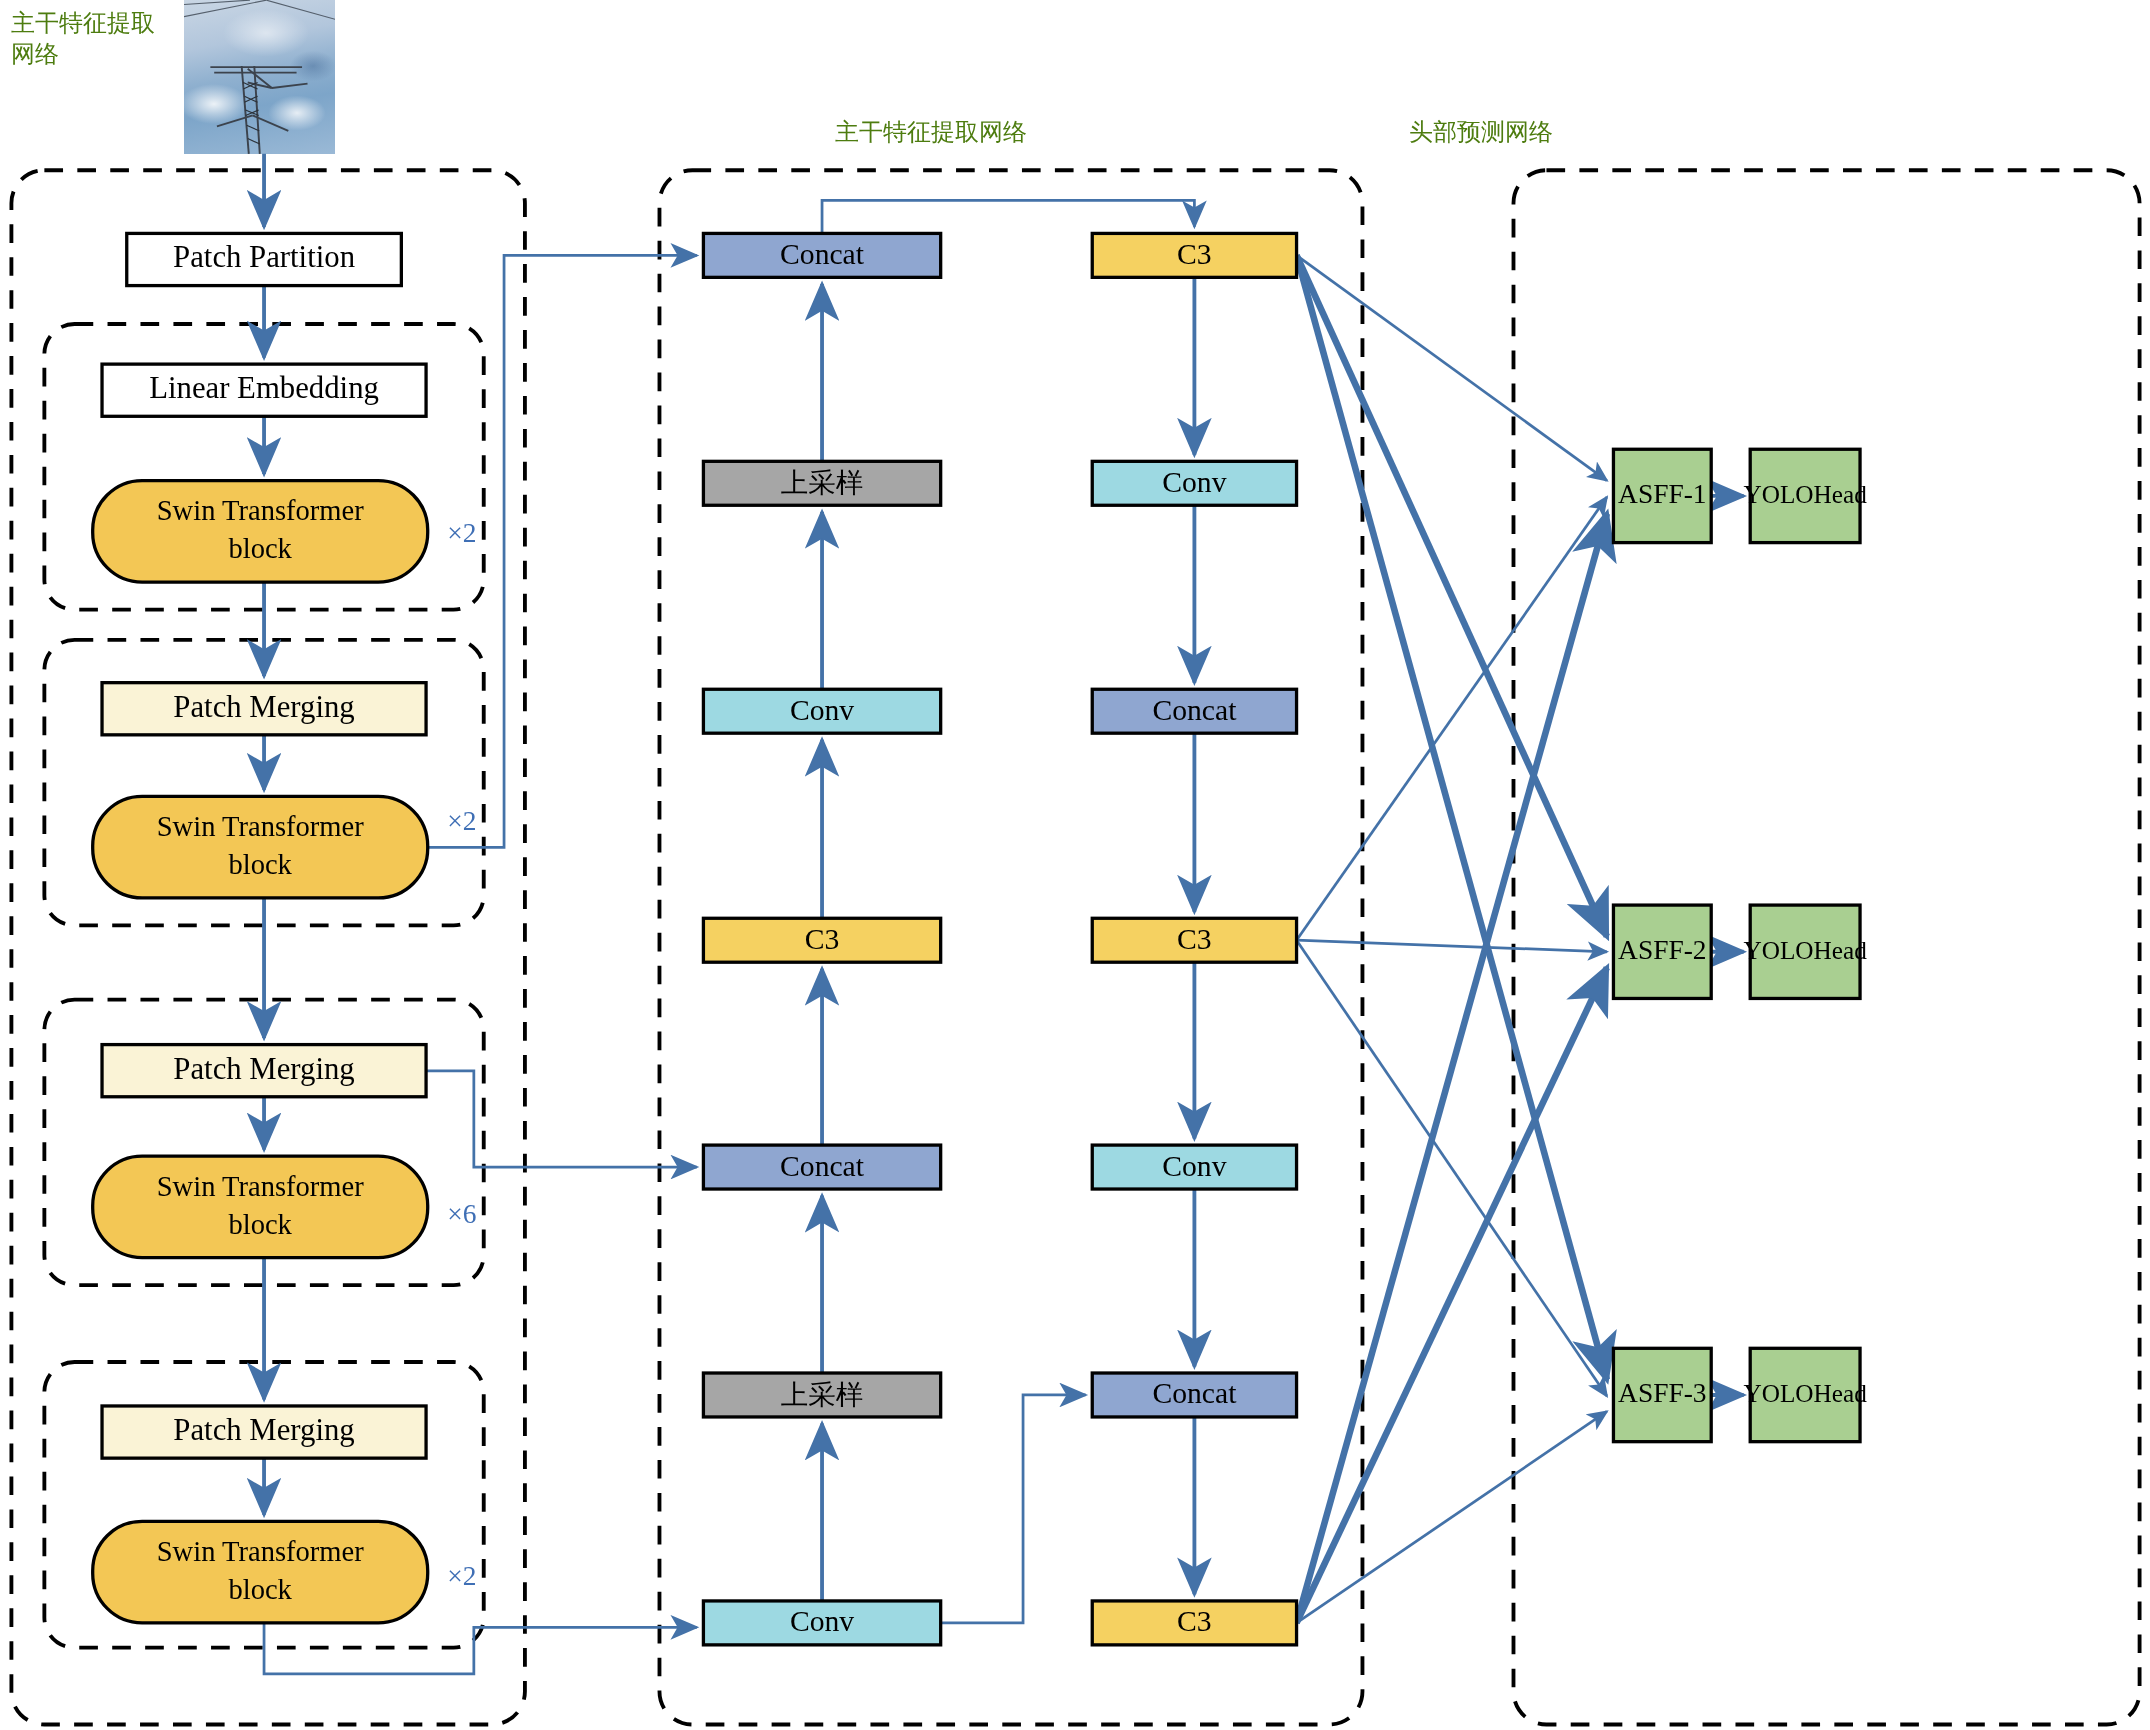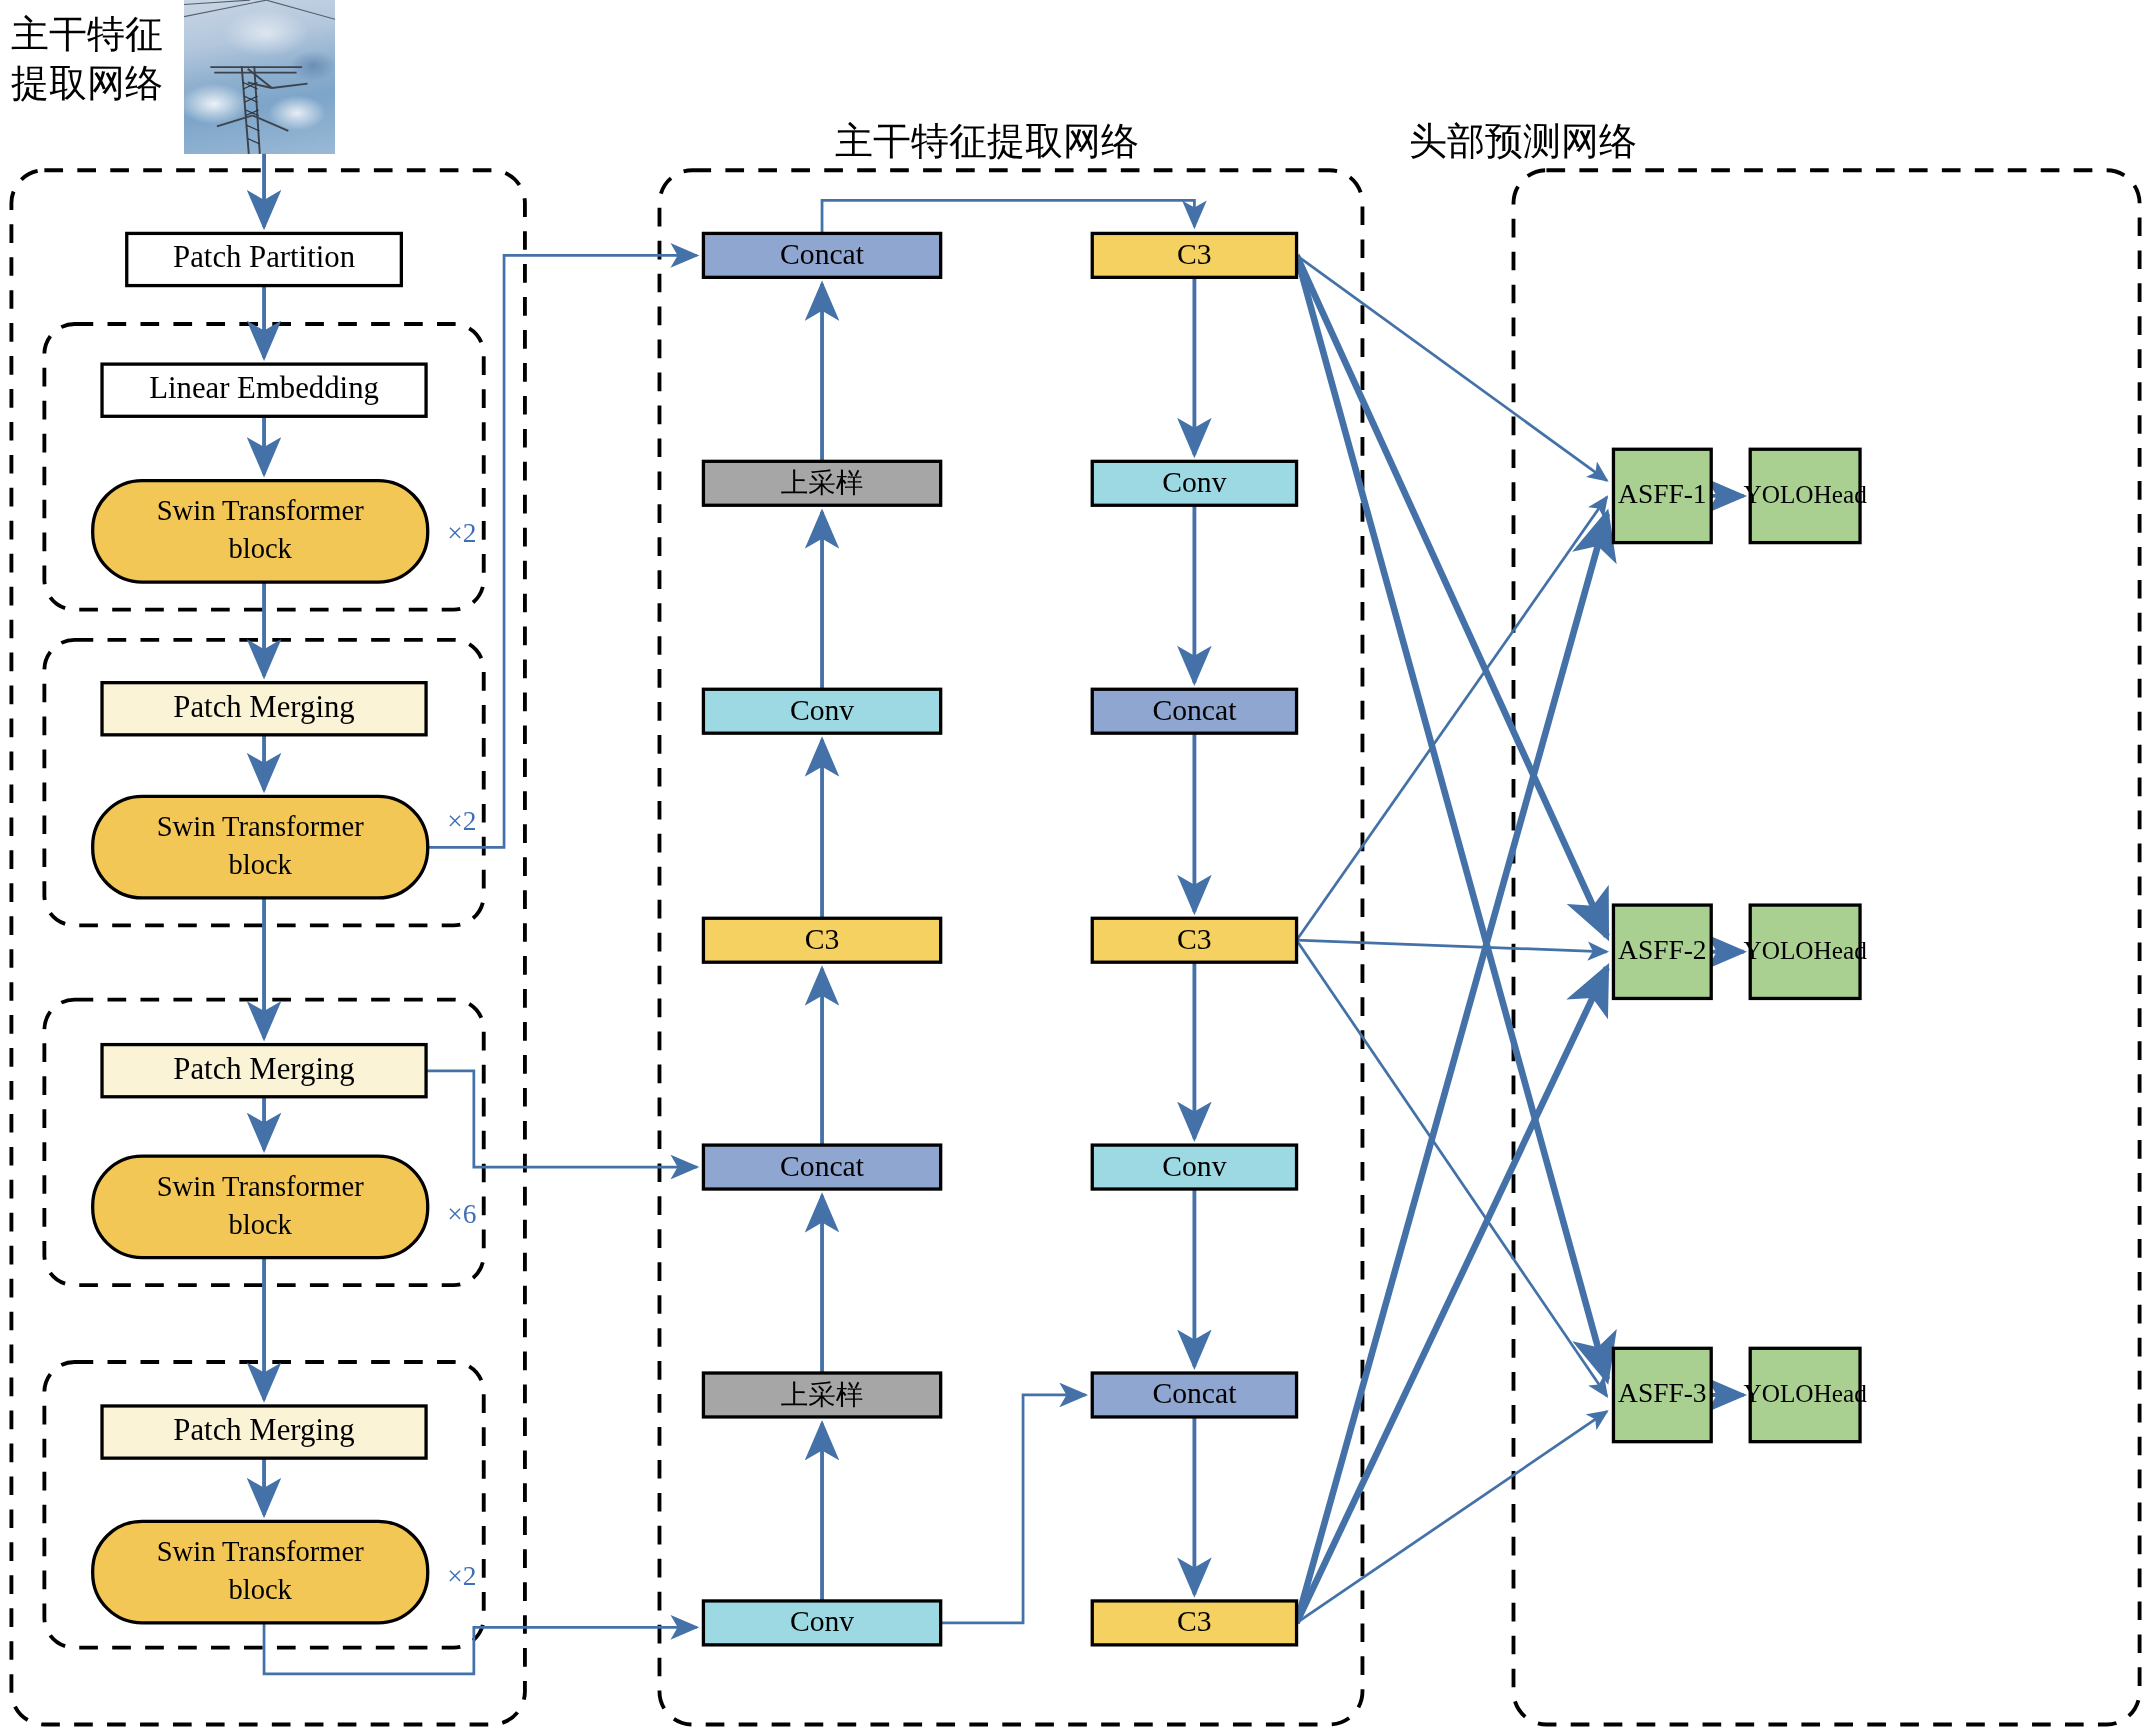--- a/index.html
+++ b/index.html
@@ -1,19 +1,19 @@
 <!DOCTYPE html>
 <html style="font-size:8.8px"><head>
 <meta charset="utf-8">
 <style>
   html,body{margin:0;padding:0;background:#ffffff;}
   body{font-family:"Liberation Serif",serif;}
   #stage{position:relative;width:2151px;height:1730px;background:#fff;overflow:hidden;}
   svg#diagram{position:absolute;left:0;top:0;width:2151px;height:1730px;}
-  .sec-title{font-family:Liberation Sans, sans-serif;font-size:38px;color:#000000;font-weight:400;}
+  .sec-title{font-family:Liberation Mono, monospace;font-size:24px;color:#4d7c0f;font-weight:400;}
   .node-label{font-family:"Liberation Serif",serif;fill:#000;text-anchor:middle;dominant-baseline:middle;}
   .node-label.cjk{font-family:"DejaVu Sans",sans-serif;}
   .mult{font-family:"Liberation Serif",serif;fill:#3f6fb5;font-size:50px;text-anchor:middle;dominant-baseline:middle;}
   .grp{fill:none;stroke:#000;stroke-width:7;stroke-dasharray:34 26;stroke-linecap:butt;}
   .boxrect{stroke:#000;stroke-width:6;}
   .arrow{stroke:#4472a8;fill:none;stroke-width:7;}
   .arrow-thin{stroke:#4472a8;fill:none;stroke-width:5;}
   .arrow-thick{stroke:#4472a8;fill:none;stroke-width:12;}
   .skyimg{position:absolute;}
 </style>

